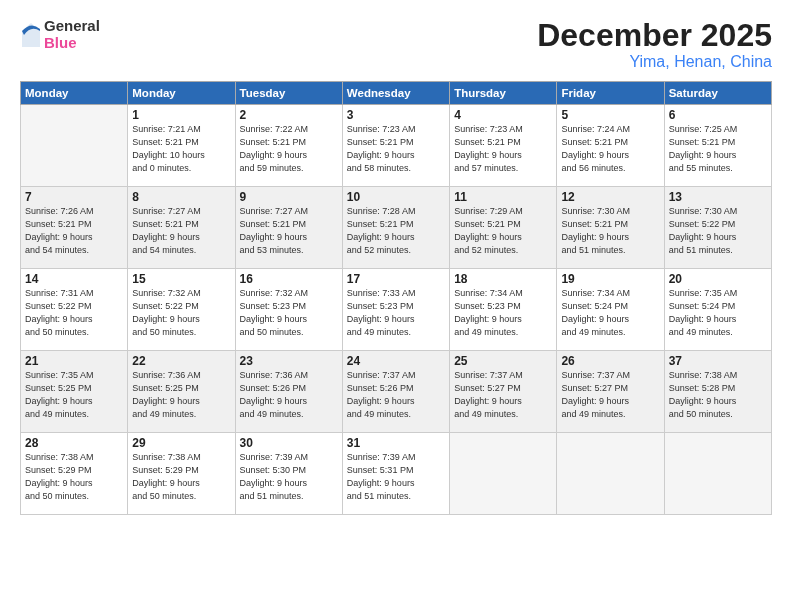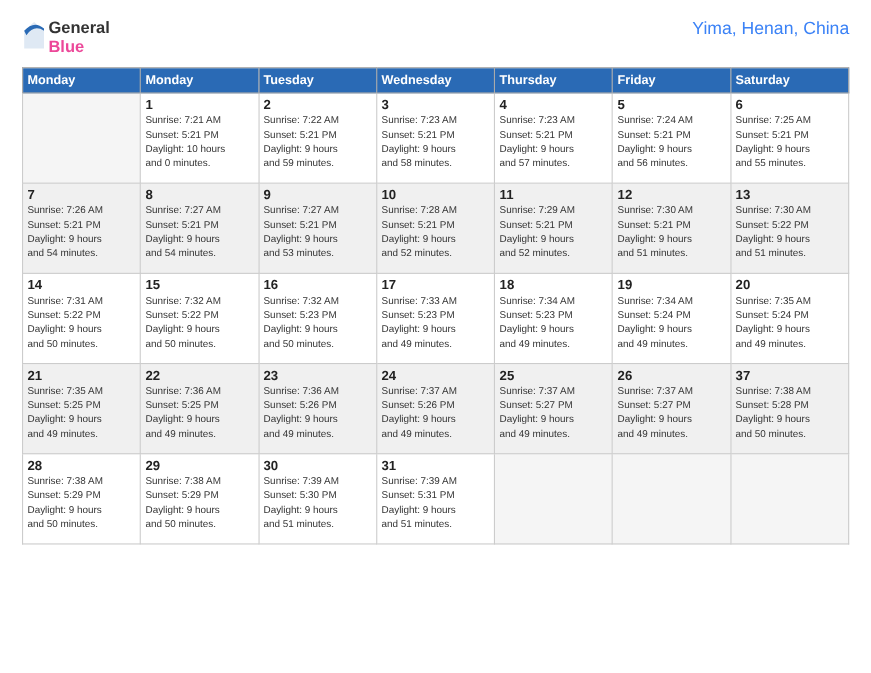--- a/index.html
+++ b/index.html
@@ -17,21 +17,21 @@
       background: #fff;
     }
     .header {
       display: flex;
       justify-content: space-between;
       align-items: flex-start;
       margin-bottom: 10px;
     }
     .logo {
       display: flex;
-      align-items: flex-start;
+      align-items: center;
     }
     .logo-text {
       display: flex;
       flex-direction: column;
       line-height: 1.1;
     }
     .logo-general {
       font-size: 15px;
       font-weight: bold;
       color: #333;
@@ -113,20 +113,21 @@
         <polygon points="11,2 22,12 18,12 18,26 4,26 4,12 0,12" fill="none" stroke="#2a6ab5" stroke-width="0"></polygon>
         <path d="M4,14 Q11,4 20,10 L20,8 Q11,0 2,10 Z" fill="#2a6ab5"></path>
         <rect x="2" y="10" width="18" height="16" fill="none"></rect>
       </svg>
       <div class="logo-text">
         <span class="logo-general">General</span>
         <span class="logo-blue">Blue</span>
       </div>
     </div>
     <div class="title-section">
+      <div class="month-title">December 2025</div>
       <div class="location-title">Yima, Henan, China</div>
     </div>
   </div>
 
   <table class="calendar">
     <thead>
       <tr>
       <th>Monday</th>
           <th>Monday</th>
           <th>Tuesday</th>

